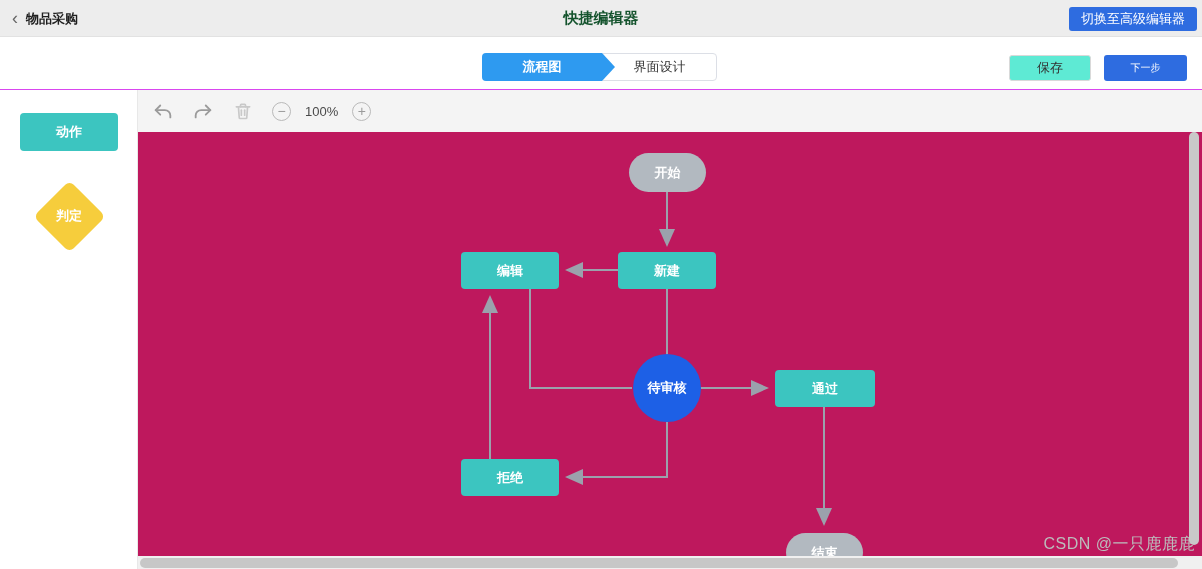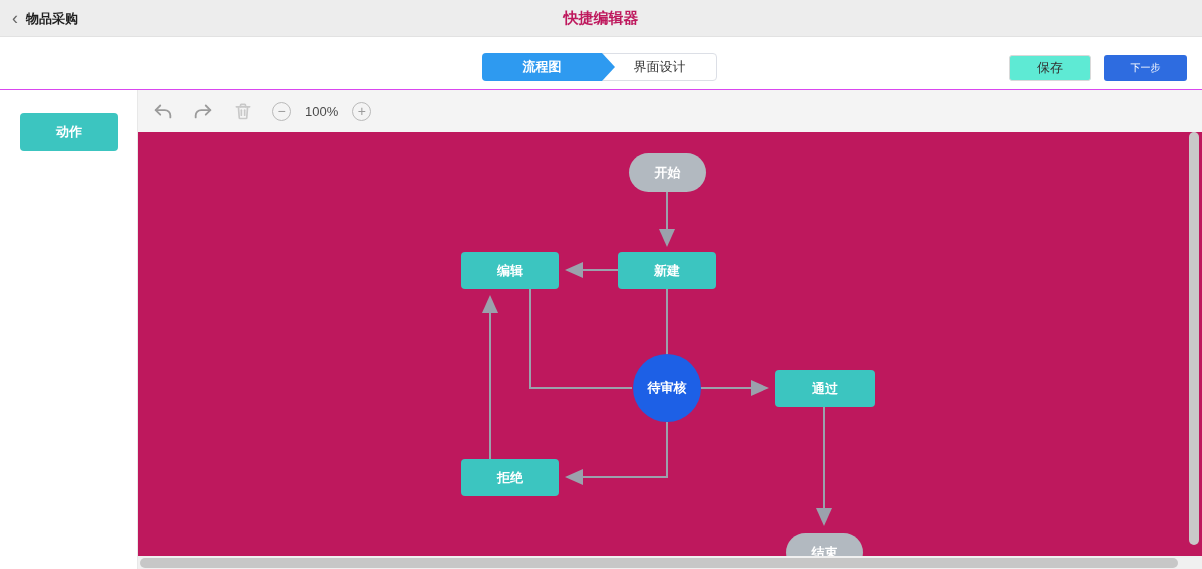--- a/index.html
+++ b/index.html
@@ -4,21 +4,21 @@
 <style>
   * { margin:0; padding:0; box-sizing:border-box; }
   html,body { width:1202px; height:569px; overflow:hidden; font-family:"Liberation Sans","DejaVu Sans",sans-serif; background:#fff; }
   .app { position:relative; width:1202px; height:569px; }
 
   
   .header { position:absolute; left:0; top:0; width:1202px; height:37px; background:#ededed; border-bottom:1px solid #e2e2e2; }
   .breadcrumb { position:absolute; left:12px; top:0; height:37px; display:flex; align-items:center; gap:8px; cursor:pointer; }
   .back-chevron { font-size:18px; color:#666; line-height:1; margin-top:-2px; }
   .breadcrumb-label { font-size:13px; font-weight:bold; color:#1f1f1f; }
-  .page-title { position:absolute; left:0; top:0; width:1202px; height:37px; display:flex; align-items:center; justify-content:center; font-size:15px; font-weight:bold; color:#be185d; pointer-events:none; }
+  .page-title { position:absolute; left:0; top:0; width:1202px; height:37px; display:flex; align-items:center; justify-content:center; font-size:15px; font-weight:bold; color:#14532d; pointer-events:none; }
   .switch-btn { position:absolute; right:5px; top:7px; height:24px; padding:0 12px; background:#2e6ce0; color:#fff; font-size:13px; border:none; border-radius:3px; display:flex; align-items:center; cursor:pointer; }
 
   
   .subheader { position:absolute; left:0; top:37px; width:1202px; height:53px; background:#fff; border-bottom:1px solid #d946ef; }
   .stepper { position:absolute; left:482px; top:16px; height:28px; display:flex; }
   .tab-active { position:relative; z-index:2; width:133px; height:28px; background:#2e9af0; color:#fff; font-size:13px; font-weight:bold; display:flex; align-items:center; justify-content:center; padding-right:13px; clip-path:polygon(0 0, 120px 0, 100% 50%, 120px 100%, 0 100%); border-radius:4px 0 0 4px; cursor:pointer; }
   .tab-inactive { position:relative; z-index:1; width:115px; height:28px; margin-left:-13px; background:#fff; border:1px solid #dcdfe6; border-radius:0 4px 4px 0; color:#333; font-size:13px; display:flex; align-items:center; justify-content:center; cursor:pointer; }
   .save-btn { position:absolute; left:1009px; top:18px; width:82px; height:26px; background:#5eead4; border:1px solid #d9d9d9; border-radius:3px; font-size:13px; color:#333; cursor:pointer; }
   .next-btn { position:absolute; left:1104px; top:18px; width:83px; height:26px; background:#2e6ce0; border:none; border-radius:3px; font-size:10px; color:#fff; cursor:pointer; }
 
@@ -58,33 +58,38 @@
 <body>
 
 <div class="app">
 
   <div class="header">
     <div class="breadcrumb">
       <span class="back-chevron">‹</span>
       <span class="breadcrumb-label">物品采购</span>
     </div>
     <div class="page-title">快捷编辑器</div>
+    <button class="switch-btn">切换至高级编辑器</button>
   </div>
 
   <div class="subheader">
     <div class="stepper">
       <div class="tab-active">流程图</div>
       <div class="tab-inactive">界面设计</div>
     </div>
     <button class="save-btn">保存</button>
     <button class="next-btn">下一步</button>
   </div>
 
   <div class="palette">
     <div class="pal-rect fill-teal">动作</div>
+    <div class="pal-diamond-wrap">
+      <div class="pal-diamond" style="background:#f6cd3c;"></div>
+      <span class="pal-diamond-label">判定</span>
+    </div>
   </div>
 
   <div class="canvas-toolbar">
     <span class="tool-icon">
       <svg width="22" height="22" viewBox="0 0 24 24" fill="none" stroke="#9b9b9b" stroke-width="2" stroke-linecap="round" stroke-linejoin="round">
           <path d="M9 6 L4 11 L9 16"></path>
           <path d="M4 11 H14 a6 6 0 0 1 6 6 v2"></path>
         </svg>
     </span>
     <span class="tool-icon">
@@ -127,20 +132,21 @@
     </svg>
     <div id="node-layer">
         <div class="node pill fill-gray" style="left: 491px; top: 21px; width: 77px; height: 39px;">开始</div>
         <div class="node rect fill-teal" style="left: 480px; top: 120px; width: 98px; height: 37px;">新建</div>
         <div class="node rect fill-teal" style="left: 323px; top: 120px; width: 98px; height: 37px;">编辑</div>
         <div class="node circle fill-blue" style="left: 495px; top: 222px; width: 68px; height: 68px;">待审核</div>
         <div class="node rect fill-teal" style="left: 637px; top: 238px; width: 100px; height: 37px; text-align: right;">通过</div>
         <div class="node rect fill-teal" style="left: 323px; top: 327px; width: 98px; height: 37px;">拒绝</div>
         <div class="node pill fill-gray" style="left: 648px; top: 401px; width: 77px; height: 39px;">结束</div>
       </div>
+    <div class="watermark">CSDN @一只鹿鹿鹿</div>
   </div>
 
   <div class="hscroll-track">
     <div class="hscroll-thumb"></div>
   </div>
   <div class="vscroll-thumb"></div>
 
 </div>
 
 </body></html>

